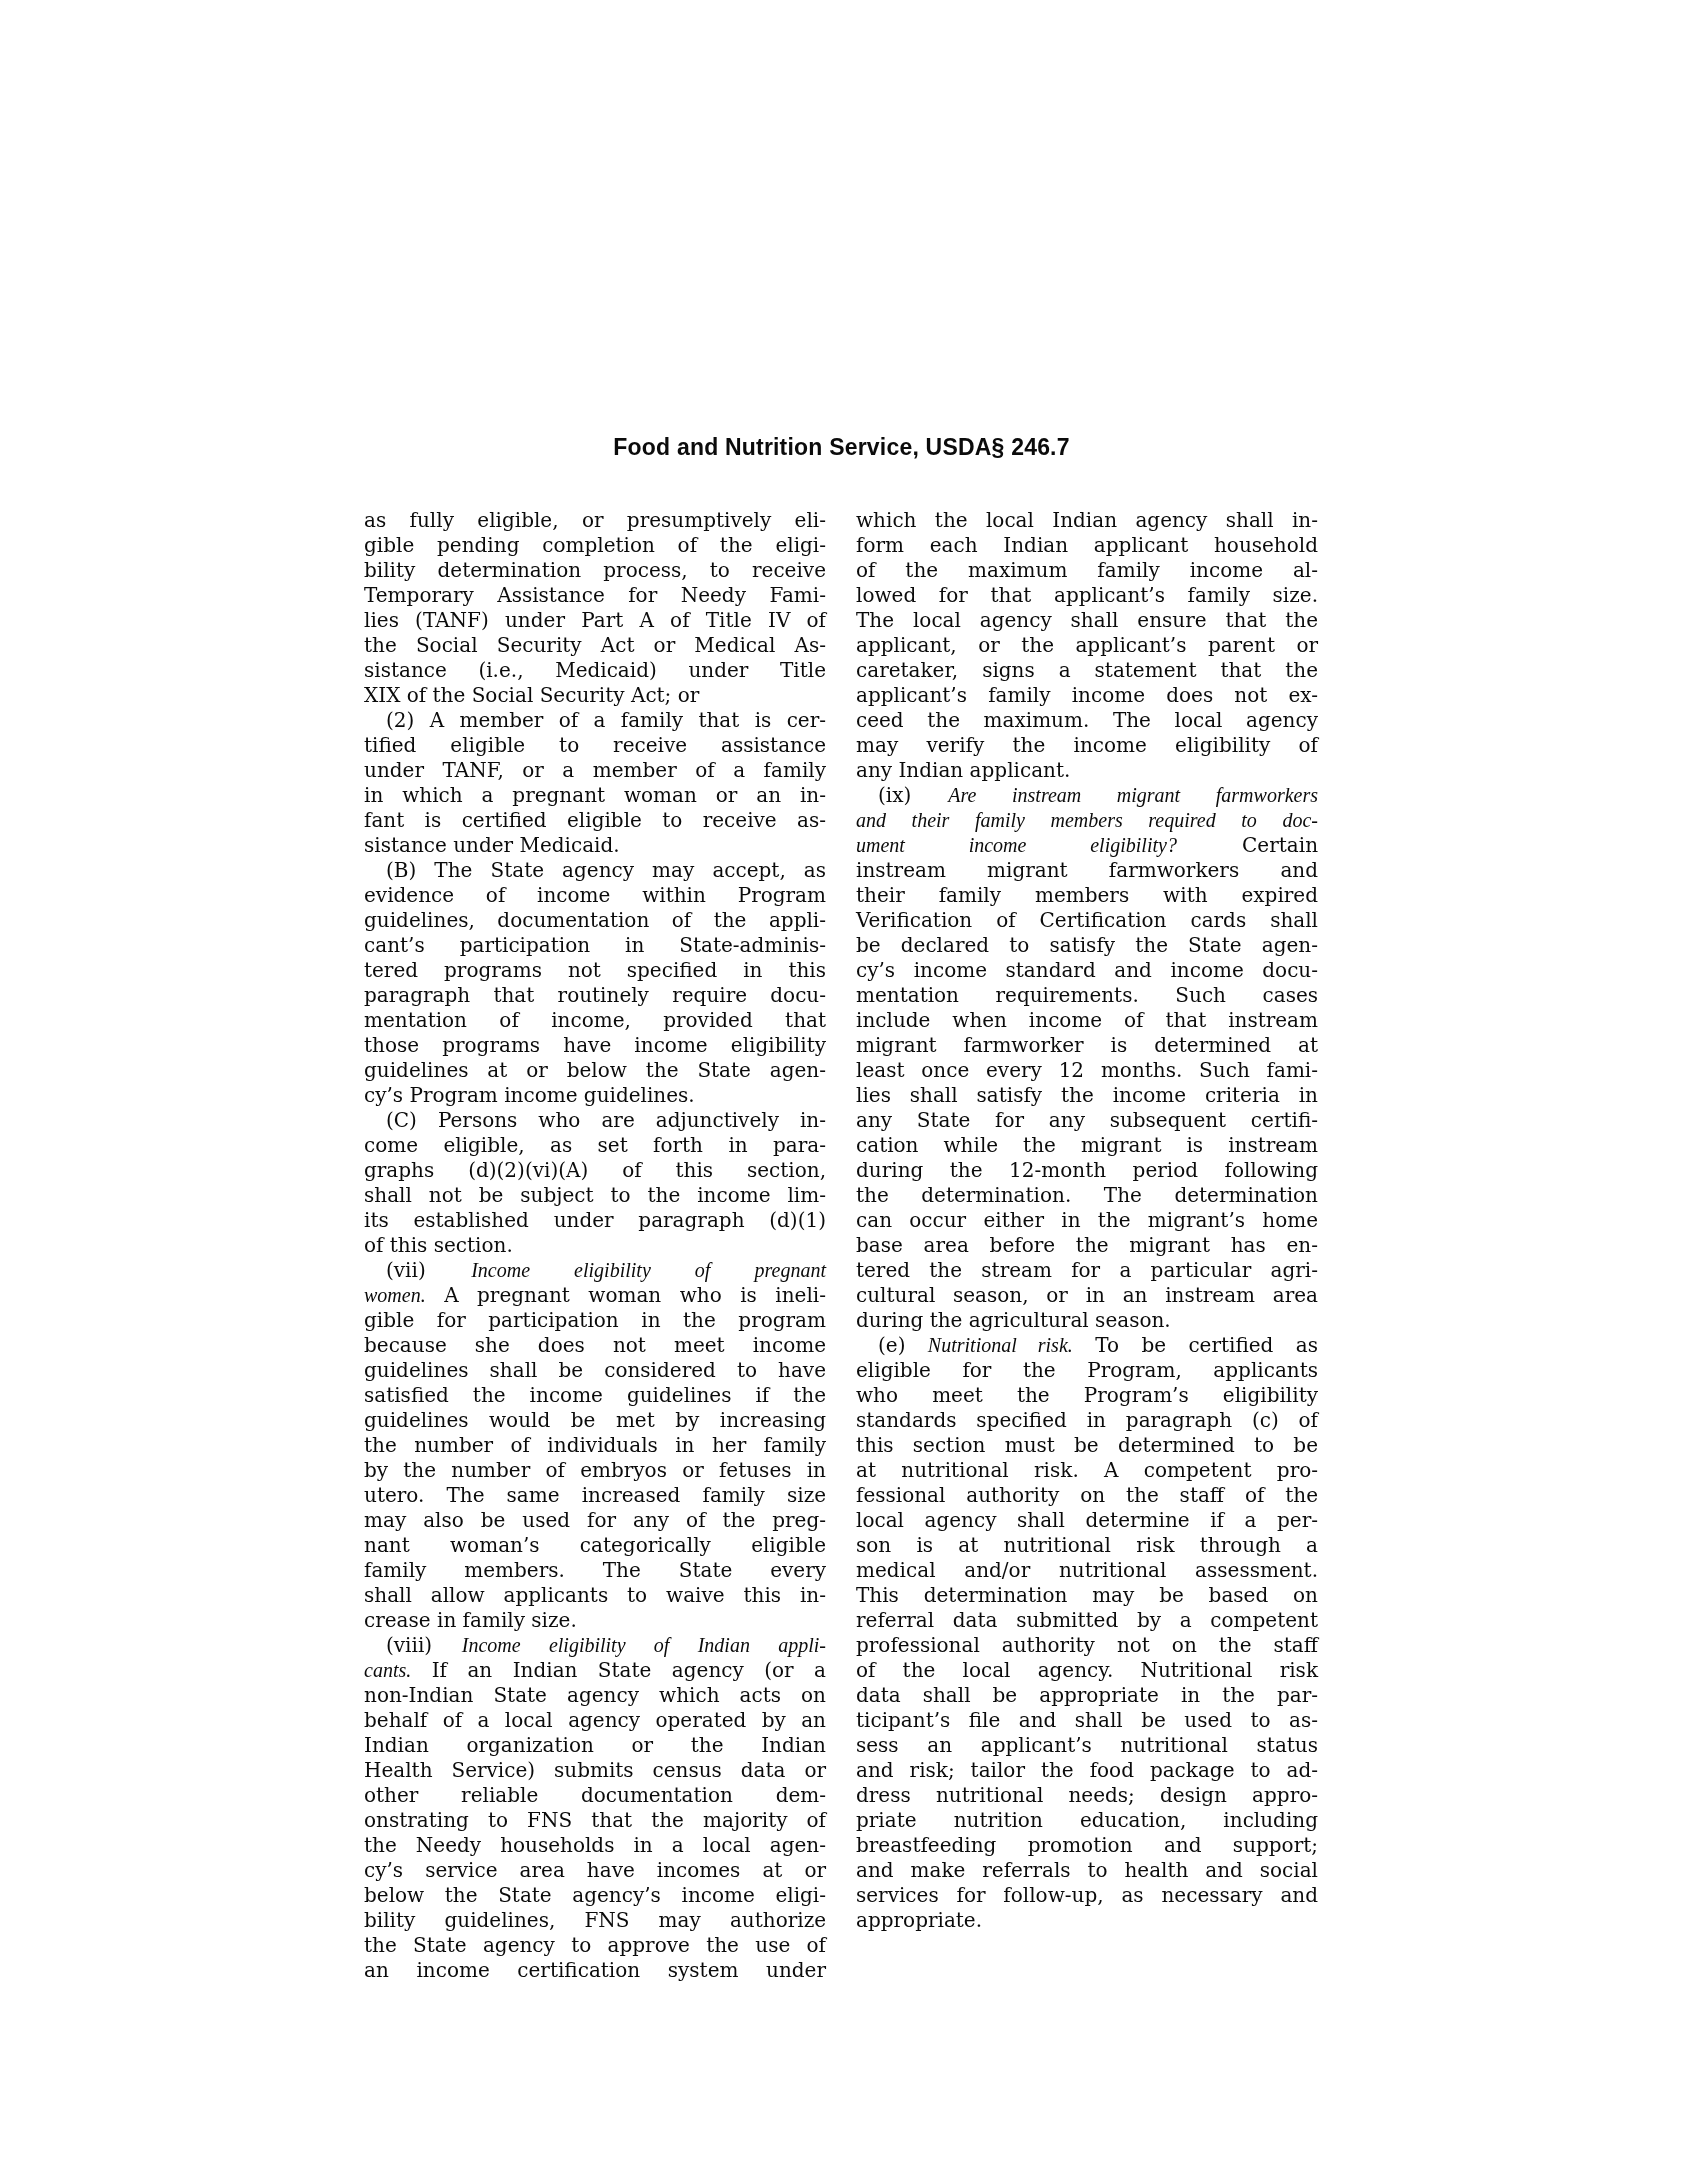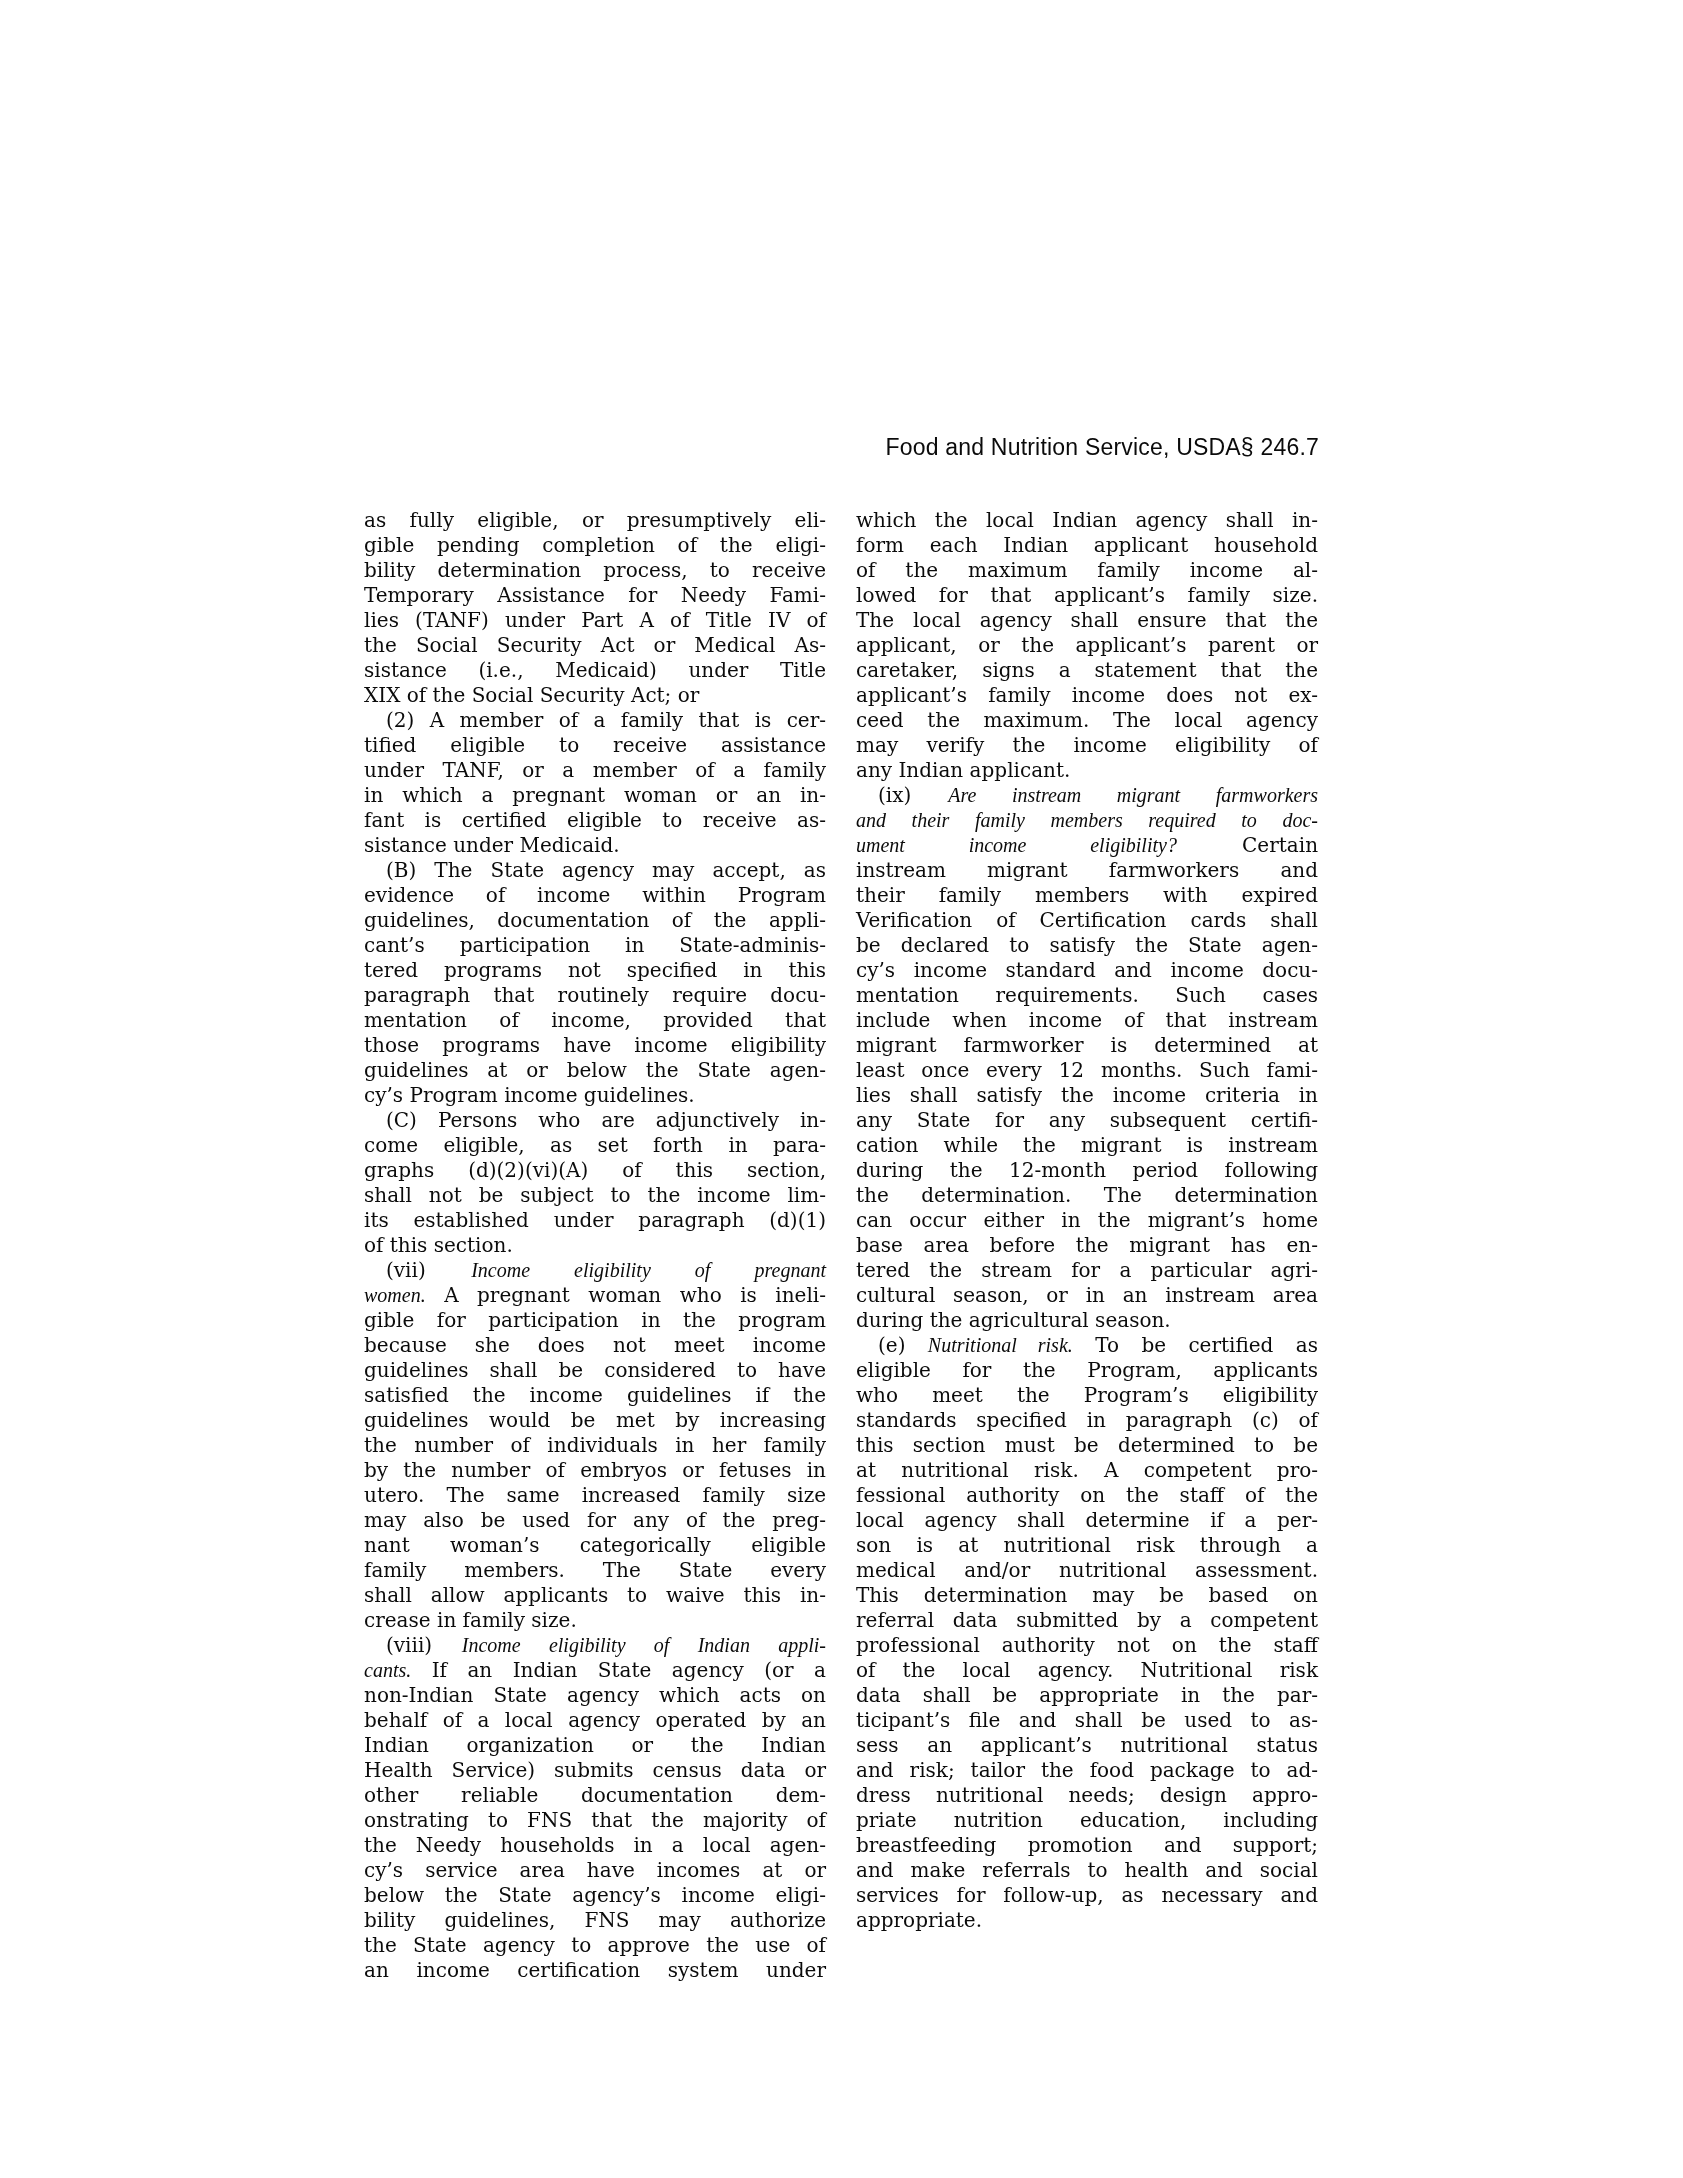--- a/index.html
+++ b/index.html
@@ -9,25 +9,25 @@
     position: relative;
     overflow: hidden;
     font-family: "DejaVu Serif", serif;
     color: #0b0b0b;
   }
   .page { position: absolute; inset: 0; }
   .running-header {
     position: absolute;
     left: 364px; right: 364px; top: 433px;
     font-family: "Liberation Sans", sans-serif;
-    font-weight: normal;
+    font-weight: bold;
     font-size: 23px;
     line-height: 28px;
     display: flex;
-    justify-content: flex-end;
+    justify-content: center;
     letter-spacing: 0.2px;
   }
   .column {
     position: absolute;
     top: 484px;
     width: 462px;
     font-size: 20px;
     line-height: 25px;
     margin-top: 24px;
   }

